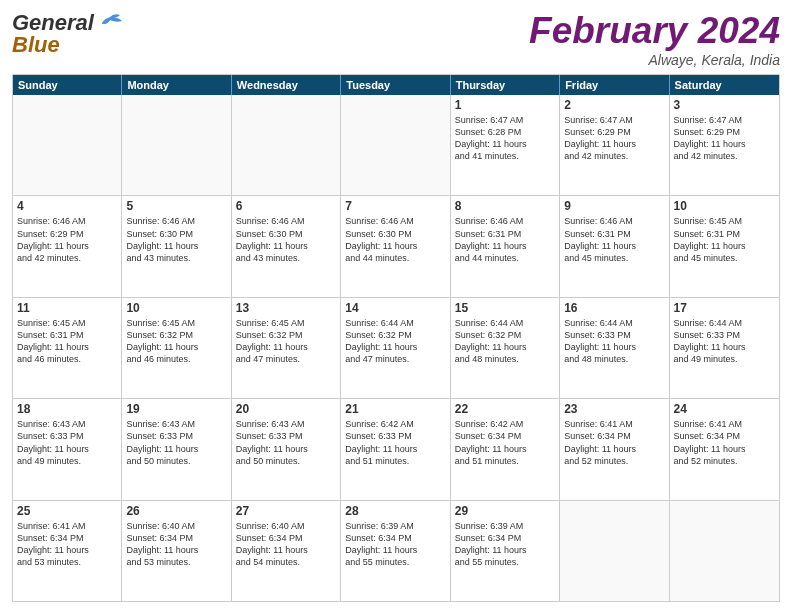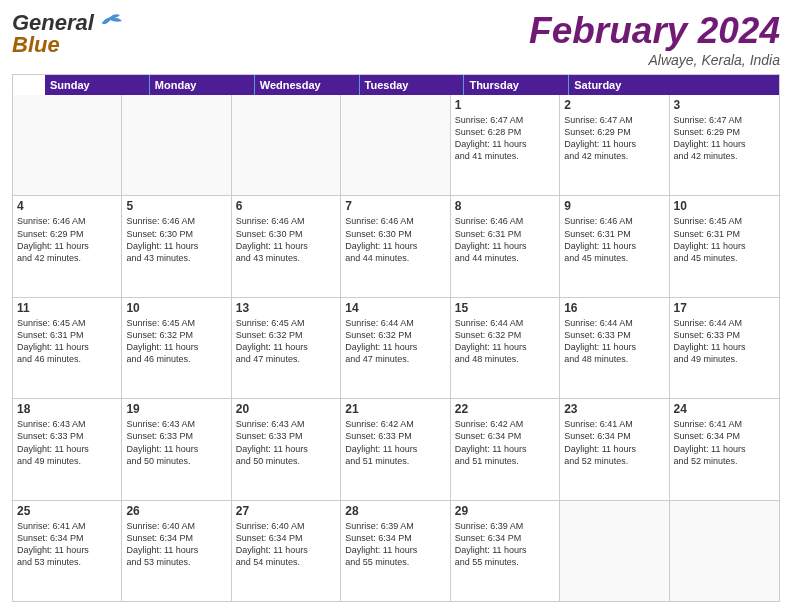--- a/index.html
+++ b/index.html
@@ -48,22 +48,21 @@
     }
     .calendar {
       flex: 1;
       border: 1px solid #ccc;
       display: flex;
       flex-direction: column;
     }
     .cal-header {
       display: grid;
       grid-template-columns: repeat(7, 1fr);
-      background: #4c1d95;
-      margin-left: 32px;
+      background: #0c4a6e;
     }
     .cal-header-cell {
       color: #fff;
       font-size: 11px;
       font-weight: bold;
       padding: 4px 5px;
       border-right: 1px solid #5a9ad4;
     }
     .cal-header-cell:last-child { border-right: none; }
     .cal-body {
@@ -122,20 +121,21 @@
     </div>
   </div>
 
   <div class="calendar">
     <div class="cal-header">
     <div class="cal-header-cell">Sunday</div>
         <div class="cal-header-cell">Monday</div>
         <div class="cal-header-cell">Wednesday</div>
         <div class="cal-header-cell">Tuesday</div>
         <div class="cal-header-cell">Thursday</div>
+        <div class="cal-header-cell">Friday</div>
         <div class="cal-header-cell">Saturday</div>
       </div>
     <div class="cal-body">
     <div class="cal-row">
           <div class="cal-cell empty"></div>
           <div class="cal-cell empty"></div>
           <div class="cal-cell empty"></div>
           <div class="cal-cell empty"></div>
           <div class="cal-cell">
             <span class="day-num">1</span>

